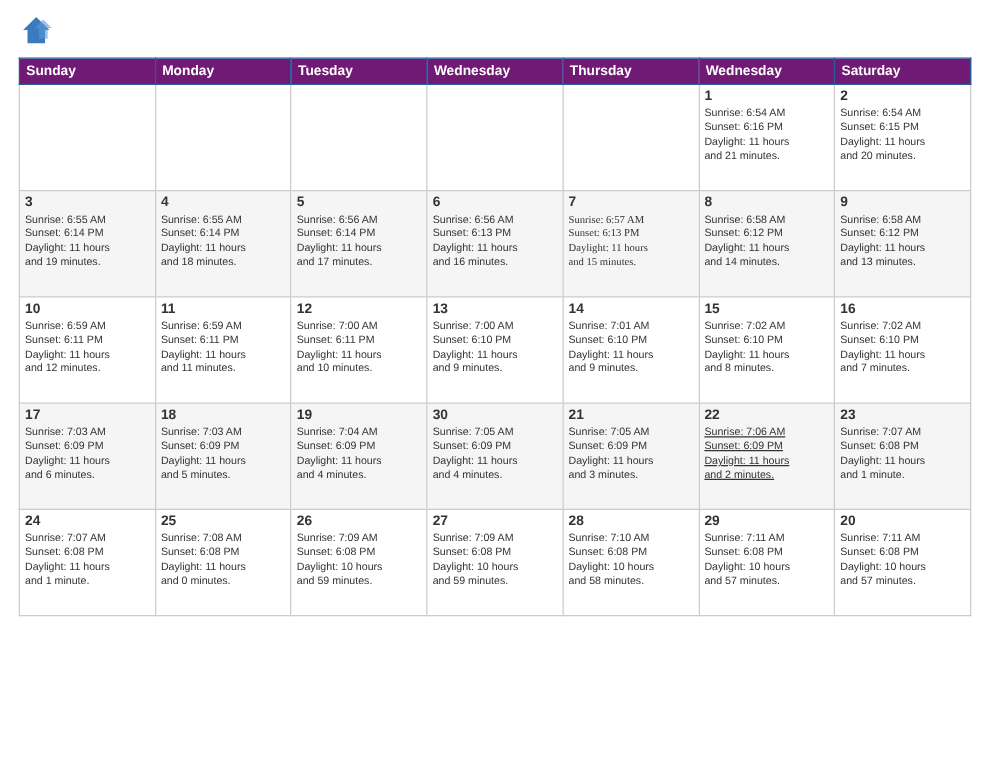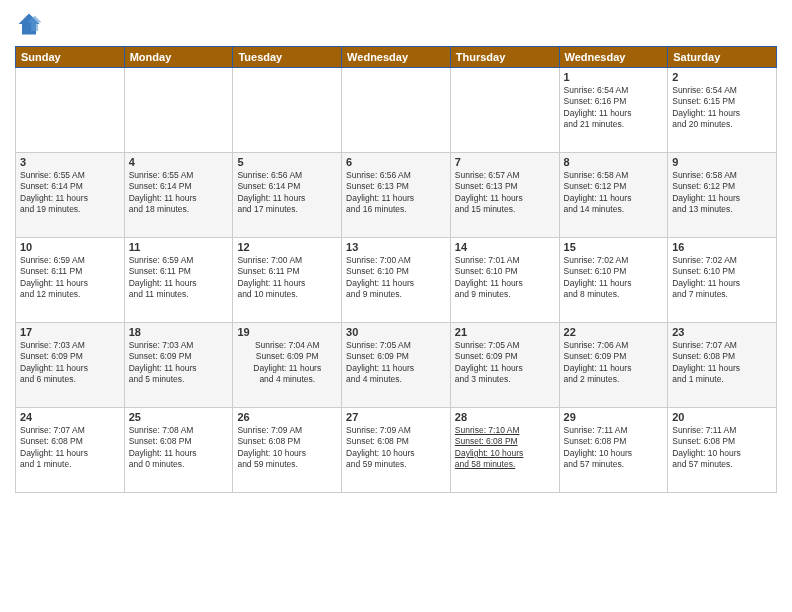--- a/index.html
+++ b/index.html
@@ -58,21 +58,21 @@
     .location {
       font-size: 14px;
       color: #555;
     }
     .calendar {
       width: 100%;
       border-collapse: collapse;
       table-layout: fixed;
     }
     .calendar th {
-      background: #a16207;
+      background: #701a75;
       color: #fff;
       font-size: 11px;
       font-weight: bold;
       padding: 4px 5px;
       text-align: left;
       border: 1px solid #2a5a9f;
     }
     .calendar td {
       border: 1px solid #ccc;
       vertical-align: top;
@@ -180,21 +180,21 @@
           </td>
           <td>
             <span class="day-num">6</span>
             <div class="day-info" style="white-space: pre-line;">Sunrise: 6:56 AM
 Sunset: 6:13 PM
 Daylight: 11 hours
 and 16 minutes.</div>
           </td>
           <td>
             <span class="day-num">7</span>
-            <div class="day-info" style="white-space: pre-line;">Sunrise: 6:57 AM
+            <div class="day-info" style="white-space: pre-line; font-family: Liberation Serif, serif;">Sunrise: 6:57 AM
 Sunset: 6:13 PM
 Daylight: 11 hours
 and 15 minutes.</div>
           </td>
           <td>
             <span class="day-num">8</span>
             <div class="day-info" style="white-space: pre-line;">Sunrise: 6:58 AM
 Sunset: 6:12 PM
 Daylight: 11 hours
 and 14 minutes.</div>
@@ -268,42 +268,42 @@
           </td>
           <td>
             <span class="day-num">18</span>
             <div class="day-info" style="white-space: pre-line;">Sunrise: 7:03 AM
 Sunset: 6:09 PM
 Daylight: 11 hours
 and 5 minutes.</div>
           </td>
           <td>
             <span class="day-num">19</span>
-            <div class="day-info" style="white-space: pre-line; text-align: center;">Sunrise: 7:04 AM
+            <div class="day-info" style="white-space: pre-line;">Sunrise: 7:04 AM
 Sunset: 6:09 PM
 Daylight: 11 hours
 and 4 minutes.</div>
           </td>
           <td>
             <span class="day-num">30</span>
             <div class="day-info" style="white-space: pre-line;">Sunrise: 7:05 AM
 Sunset: 6:09 PM
 Daylight: 11 hours
 and 4 minutes.</div>
           </td>
           <td>
             <span class="day-num">21</span>
             <div class="day-info" style="white-space: pre-line;">Sunrise: 7:05 AM
 Sunset: 6:09 PM
 Daylight: 11 hours
 and 3 minutes.</div>
           </td>
           <td>
             <span class="day-num">22</span>
-            <div class="day-info" style="white-space: pre-line;">Sunrise: 7:06 AM
+            <div class="day-info" style="white-space: pre-line; text-decoration: underline;">Sunrise: 7:06 AM
 Sunset: 6:09 PM
 Daylight: 11 hours
 and 2 minutes.</div>
           </td>
           <td>
             <span class="day-num">23</span>
             <div class="day-info" style="white-space: pre-line;">Sunrise: 7:07 AM
 Sunset: 6:08 PM
 Daylight: 11 hours
 and 1 minute.</div>
@@ -333,21 +333,21 @@
           </td>
           <td>
             <span class="day-num">27</span>
             <div class="day-info" style="white-space: pre-line;">Sunrise: 7:09 AM
 Sunset: 6:08 PM
 Daylight: 10 hours
 and 59 minutes.</div>
           </td>
           <td>
             <span class="day-num">28</span>
-            <div class="day-info" style="white-space: pre-line; text-decoration: underline;">Sunrise: 7:10 AM
+            <div class="day-info" style="white-space: pre-line;">Sunrise: 7:10 AM
 Sunset: 6:08 PM
 Daylight: 10 hours
 and 58 minutes.</div>
           </td>
           <td>
             <span class="day-num">29</span>
             <div class="day-info" style="white-space: pre-line;">Sunrise: 7:11 AM
 Sunset: 6:08 PM
 Daylight: 10 hours
 and 57 minutes.</div>

